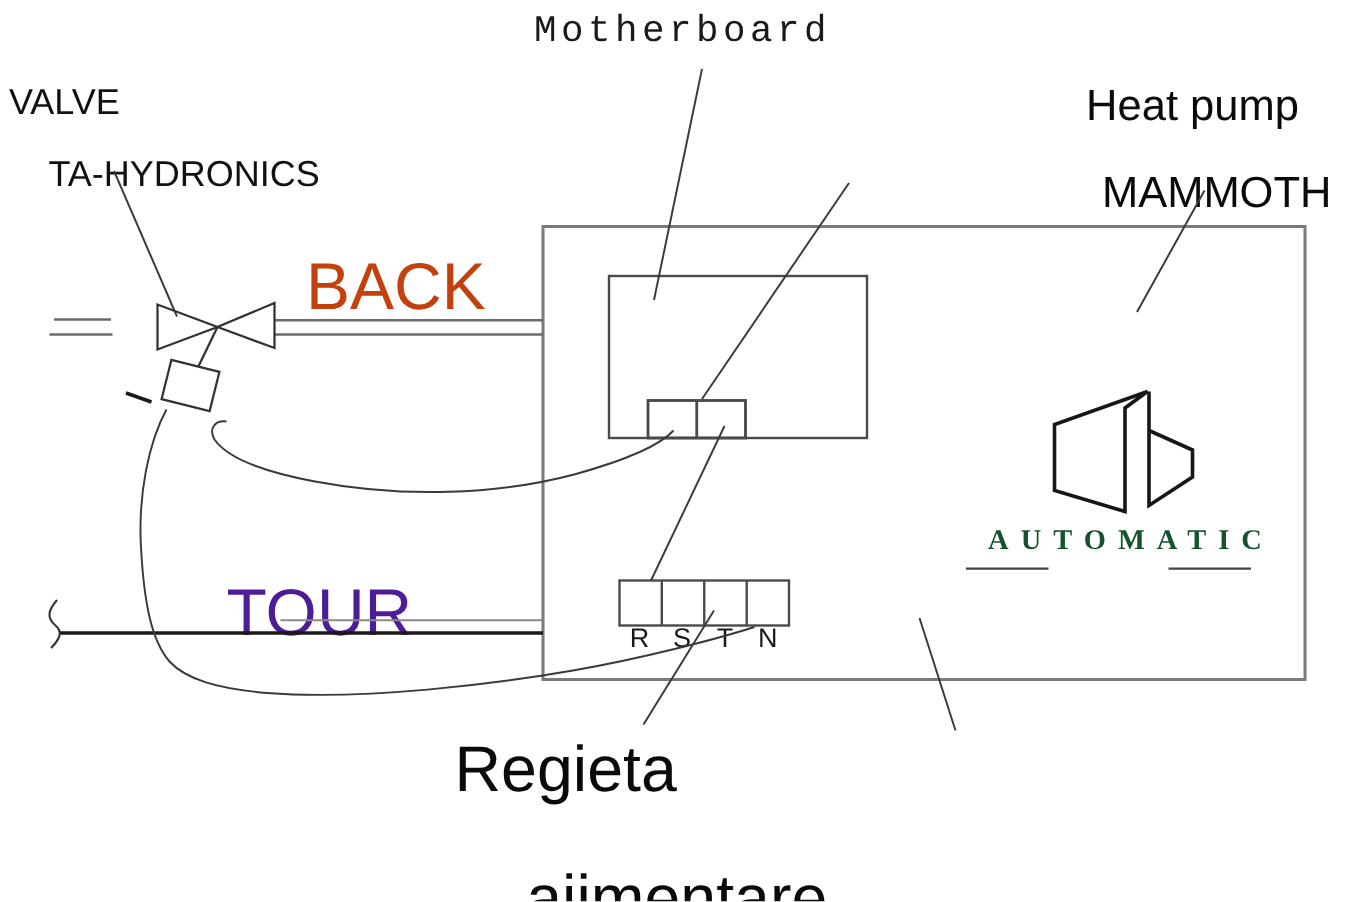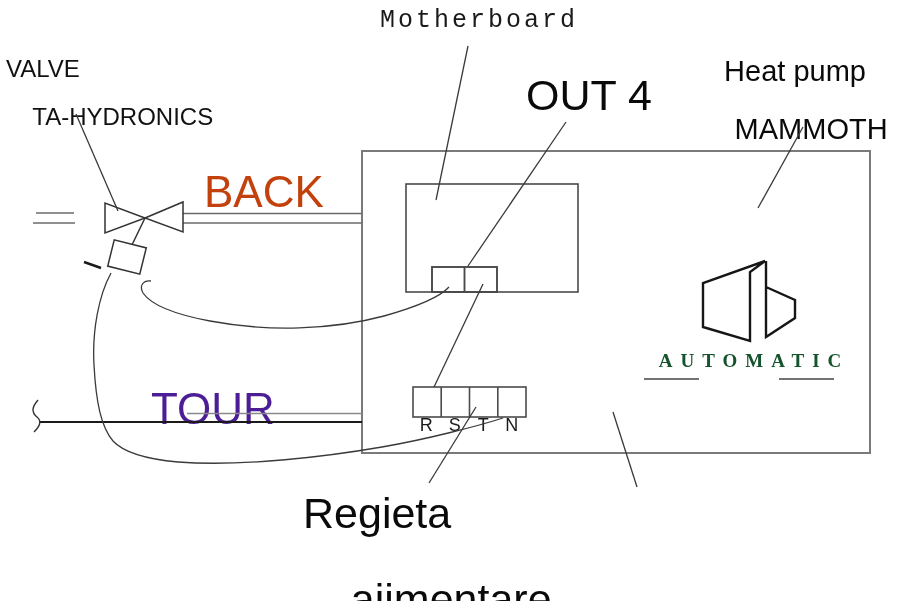--- a/index.html
+++ b/index.html
@@ -7,21 +7,21 @@
     position:relative;width:900px;height:601px;background:#ffffff;
     font-family:"Liberation Sans",sans-serif;color:#000;overflow:hidden;
   }
   .stage .txt{position:absolute;white-space:pre;line-height:1;}
 
   .valve-label{left:6px;top:57px;font-size:24px;line-height:28px;color:#111;}
   .back-label{left:204px;top:170px;font-size:44px;color:#c2410c;}
   .tour-label{left:151px;top:387px;font-size:44px;color:#4c1d95;}
   .out4-label{left:526px;top:74px;font-size:43px;color:#0a0a0a;}
   .motherboard-label{left:356px;top:8px;font-size:25px;letter-spacing:3px;
-    font-family:"Liberation Mono","DejaVu Sans Mono",monospace;color:#1a1a1a;margin-left:24px;}
+    font-family:"Liberation Mono","DejaVu Sans Mono",monospace;color:#1a1a1a;}
   .heatpump-label{left:700px;top:57px;width:190px;text-align:center;
     font-size:29px;line-height:32px;color:#0a0a0a;}
   .power-label{left:303px;top:492px;font-size:43px;line-height:45px;color:#0a0a0a;}
 
   .rstn-row{position:absolute;left:412px;top:416px;width:114px;height:18px;
     display:flex;}
   .rstn-row span{flex:1;text-align:center;font-size:18px;line-height:18px;color:#1a1a1a;}
 
   .logo-brand{left:640px;top:351px;width:220px;text-align:center;
     font-family:"Liberation Serif","DejaVu Serif",serif;font-size:19px;
@@ -35,21 +35,20 @@
 </head>
 <body>
 
 <div class="stage">
 
   <div class="txt valve-label"><span>VALVE</span><br>
     <span>TA-HYDRONICS</span></div>
 
   <div class="txt motherboard-label">Motherboard</div>
 
-  <div class="txt out4-label">OUT 4</div>
 
   <div class="txt heatpump-label"><span>Heat pump</span><br>
     <span>MAMMOTH</span></div>
 
   <div class="txt back-label">BACK</div>
 
   <div class="txt tour-label">TOUR</div>
 
   <div class="txt power-label"><span>Regieta</span><br>
     <span>aiimentare</span></div>

